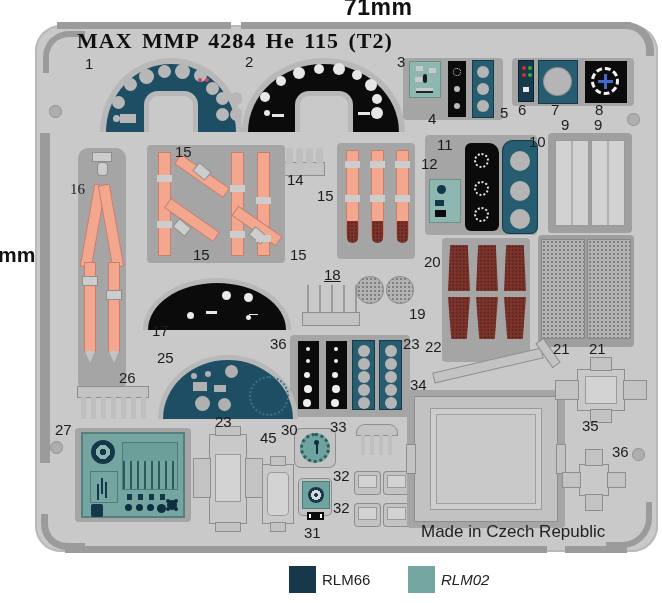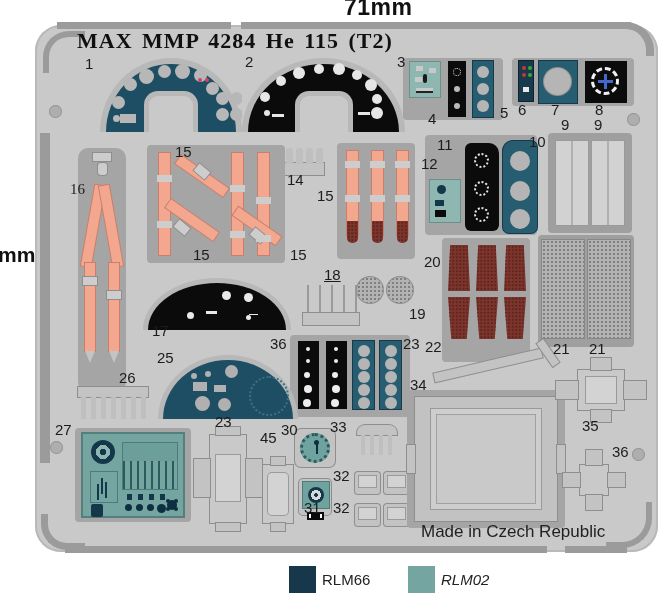--- a/index.html
+++ b/index.html
@@ -337,21 +337,21 @@
         <span class="plabel" style="left: 554px; top: 315px;">21</span>
         <span class="plabel" style="left: 390px; top: 313px;">22</span>
         <span class="plabel" style="left: 368px; top: 310px;">23</span>
         <span class="plabel" style="left: 235px; top: 310px;">36</span>
         <span class="plabel" style="left: 122px; top: 324px;">25</span>
         <span class="plabel" style="left: 84px; top: 344px;">26</span>
         <span class="plabel" style="left: 20px; top: 396px;">27</span>
         <span class="plabel" style="left: 180px; top: 388px;">23</span>
         <span class="plabel" style="left: 225px; top: 404px;">45</span>
         <span class="plabel" style="left: 246px; top: 396px;">30</span>
-        <span class="plabel" style="left: 269px; top: 474px;">31</span>
+        <span class="plabel" style="left: 269px; top: 499px;">31</span>
         <span class="plabel" style="left: 298px; top: 442px;">32</span>
         <span class="plabel" style="left: 298px; top: 474px;">32</span>
         <span class="plabel" style="left: 295px; top: 393px;">33</span>
         <span class="plabel" style="left: 375px; top: 351px;">34</span>
         <span class="plabel" style="left: 547px; top: 392px;">35</span>
         <span class="plabel" style="left: 577px; top: 418px;">36</span>
       </div>
   </div>
 
   <div class="legend">

